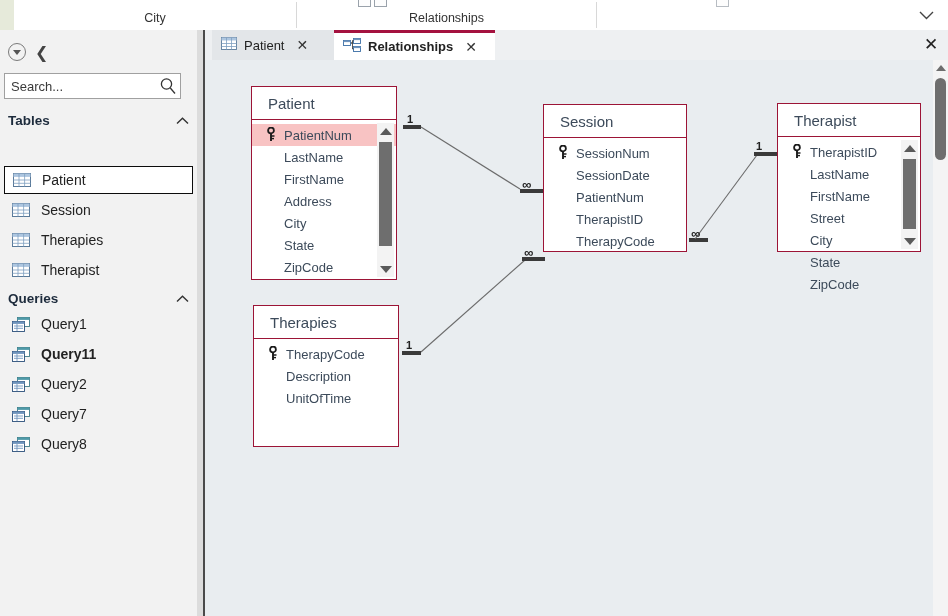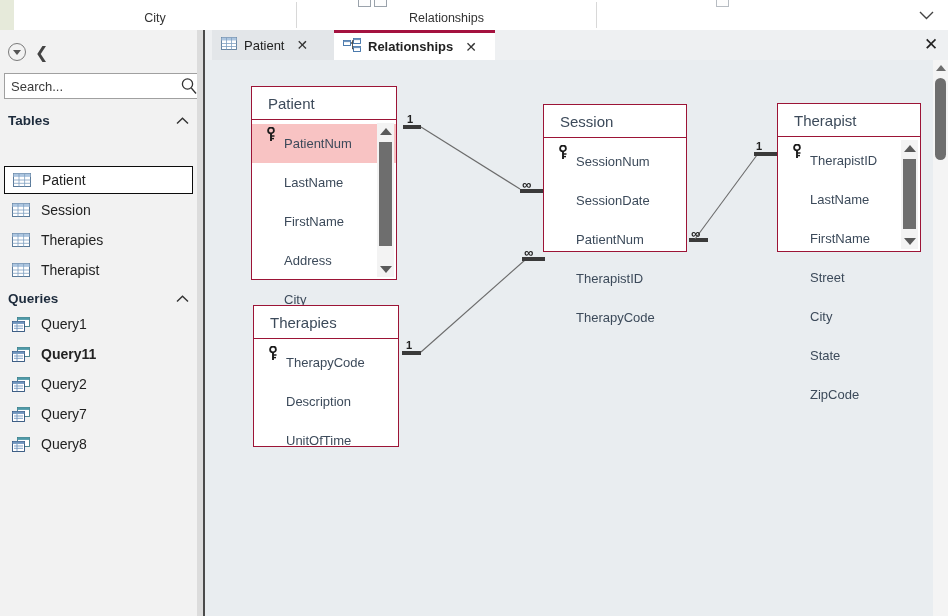--- a/index.html
+++ b/index.html
@@ -78,21 +78,21 @@
   }
   .dropdown-circle .tri {
     width: 0; height: 0; border-left: 4px solid transparent;
     border-right: 4px solid transparent; border-top: 5px solid #555;
   }
   .shutter {
     margin-left: 9px; font-size: 16px; color: #444; cursor: pointer;
     font-family: "DejaVu Sans", sans-serif;
   }
   .search-box {
-    position: absolute; left: 4px; top: 43px; width: 198px; height: 26px;
+    position: absolute; left: 4px; top: 43px; width: 177px; height: 26px;
     background: #ffffff; border: 1px solid #a0a0a0;
     display: flex; align-items: center;
   }
   .search-text {
     flex: 1; padding-left: 6px; font-size: 13px; color: #3a3a3a;
   }
   .search-ico {
     width: 24px; height: 24px; display: flex;
     align-items: center; justify-content: center;
   }
@@ -172,21 +172,21 @@
     position: absolute; background: #ffffff;
     border: 1.4px solid #9c1436;
   }
   .tbox-title {
     height: 33px; display: flex; align-items: center;
     padding-left: 16px; font-size: 15px; color: #3c4a5a;
     border-bottom: 1.4px solid #9c1436;
   }
   .tbox-fields { position: relative; padding: 4px 0 0 0; }
   .fld {
-    height: 39px; display: flex; align-items: center;
+    height: 22px; display: flex; align-items: center;
     font-size: 13px; color: #3c4a5a; padding-left: 32px;
     position: relative; white-space: nowrap;
   }
   .fld.pk { padding-left: 32px; }
   .fld.highlight { background: #f8c3c3; }
   .keyico {
     position: absolute; left: 14px; top: 3px;
     width: 12px; height: 15px;
   }
   .tbox-scroll {

